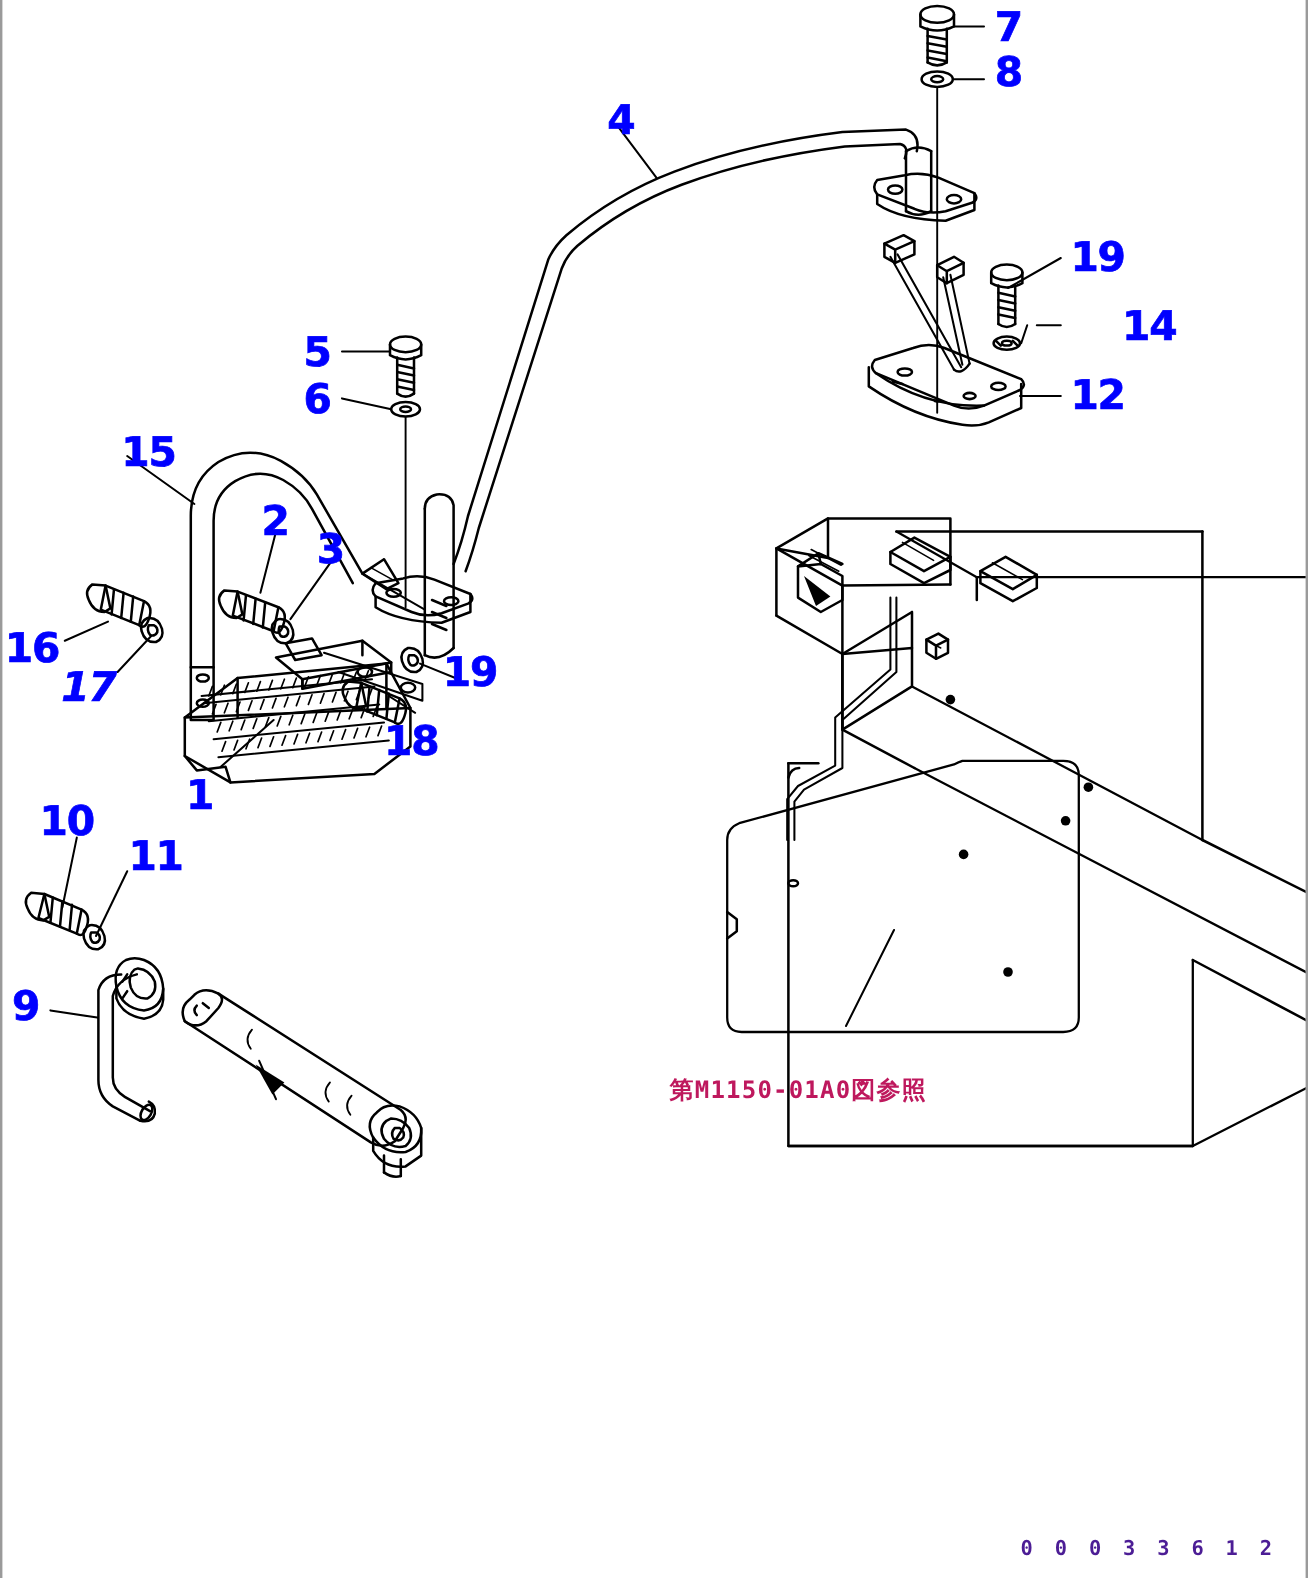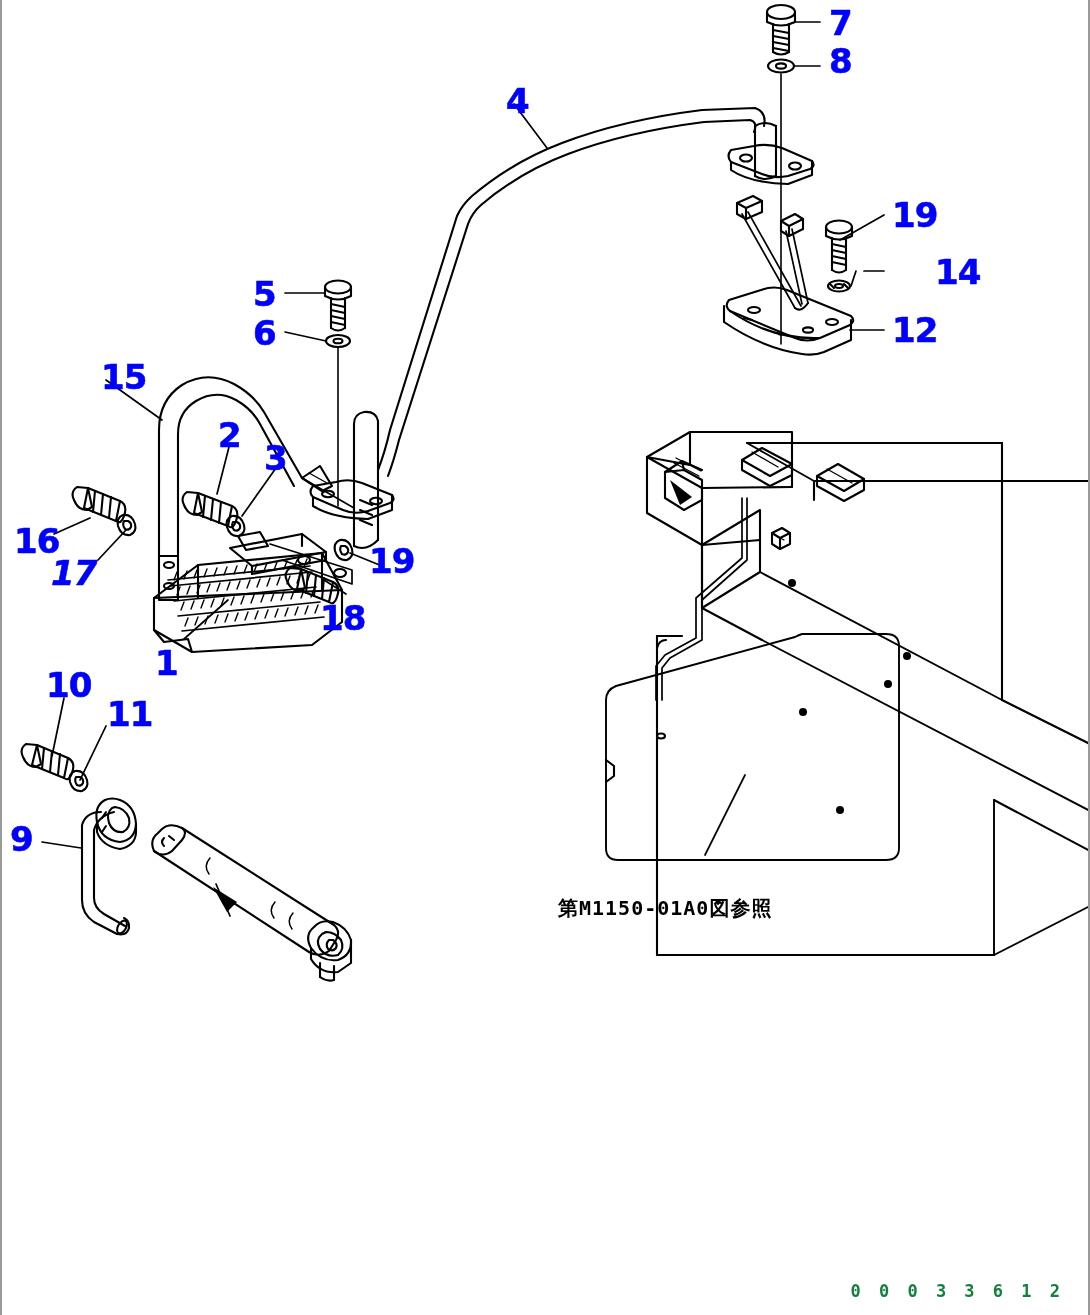--- a/index.html
+++ b/index.html
@@ -20,32 +20,32 @@
     font-family:"DejaVu Sans","Liberation Sans",sans-serif;
     font-weight:bold;
     font-size:34px;
     line-height:34px;
     letter-spacing:-1px;
     white-space:nowrap;
     -webkit-text-stroke:0.6px #0000ff;
   }
   .refnote{
     position:absolute;
-    color:#000000;
+    color:#be185d;
     font-family:"DejaVu Sans Mono","Liberation Mono",monospace;
     font-size:20px;
     line-height:25px;
     white-space:pre;
     font-weight:bold;
     letter-spacing:1px;
   }
   #drawing-no{
     position:absolute;
     right:24px;bottom:14px;
-    color:#15803d;
+    color:#4c1d95;
     font-family:"DejaVu Sans Mono","Liberation Mono",monospace;
     font-size:17px;
     letter-spacing:4px;
     font-weight:bold;
     white-space:pre;
   }
 </style>
 </head>
 <body>
 
@@ -385,26 +385,26 @@
   <div class="callout" style="left:827px;top:44px;">8</div>
   <div class="callout" style="left:890px;top:198px;">19</div>
   <div class="callout" style="left:890px;top:255px;margin-left:43px;">14</div>
   <div class="callout" style="left:890px;top:313px;">12</div>
   <div class="callout" style="left:504px;top:84px;">4</div>
   <div class="callout" style="left:251px;top:277px;">5</div>
   <div class="callout" style="left:251px;top:316px;">6</div>
   <div class="callout" style="left:66px;top:360px;margin-left:33px;">15</div>
   <div class="callout" style="left:216px;top:418px;">2</div>
   <div class="callout" style="left:262px;top:441px;">3</div>
-  <div class="callout" style="left:12px;top:524px;">16</div>
+  <div class="callout" style="left:2px;top:524px;">16</div>
   <div class="callout" style="left:49px;top:556px;font-style:italic;">17</div>
   <div class="callout" style="left:318px;top:601px;">18</div>
   <div class="callout" style="left:367px;top:544px;">19</div>
   <div class="callout" style="left:153px;top:646px;">1</div>
-  <div class="callout" style="left:44px;top:668px;">10</div>
+  <div class="callout" style="left:31px;top:668px;">10</div>
   <div class="callout" style="left:89px;top:697px;margin-left:16px;">11</div>
   <div class="callout" style="left:8px;top:822px;">9</div>
 
   <div class="refnote" style="left:556px;top:846px;">
     <div>第M1150-01A0図参照</div>
   </div>
 
 
   <div id="drawing-no">0 0 0 3 3 6 1 2</div>
 

